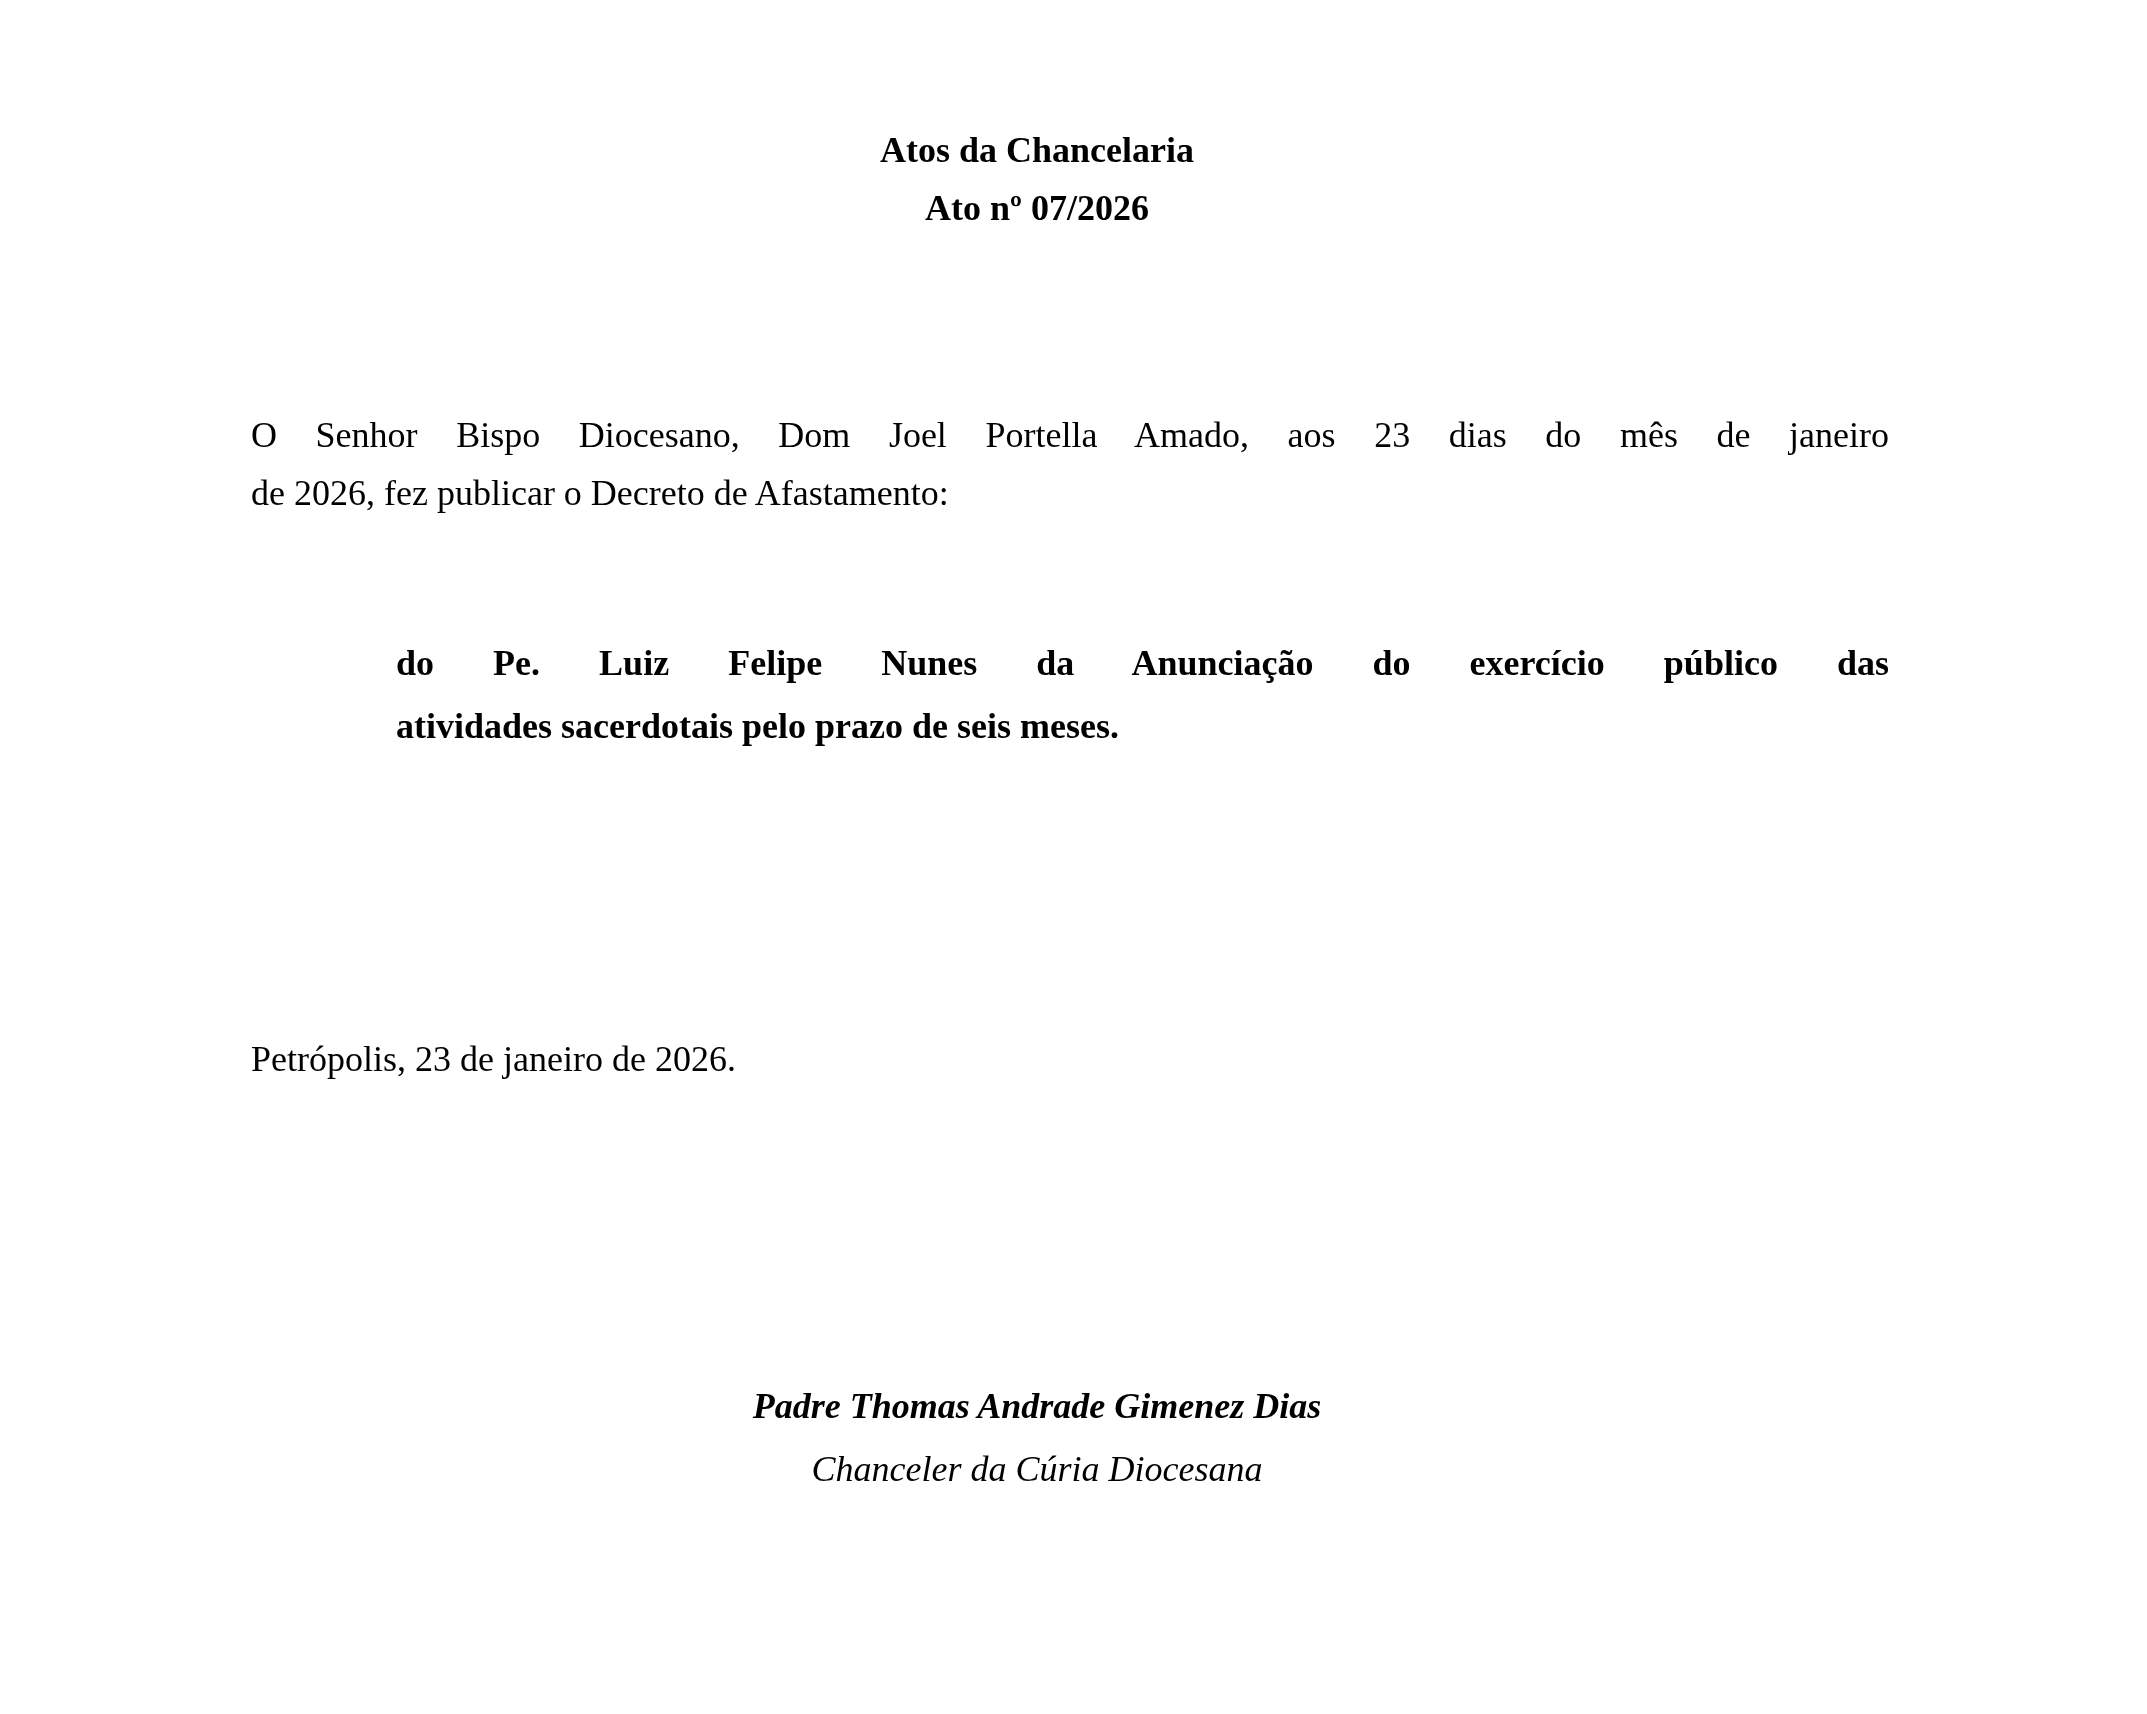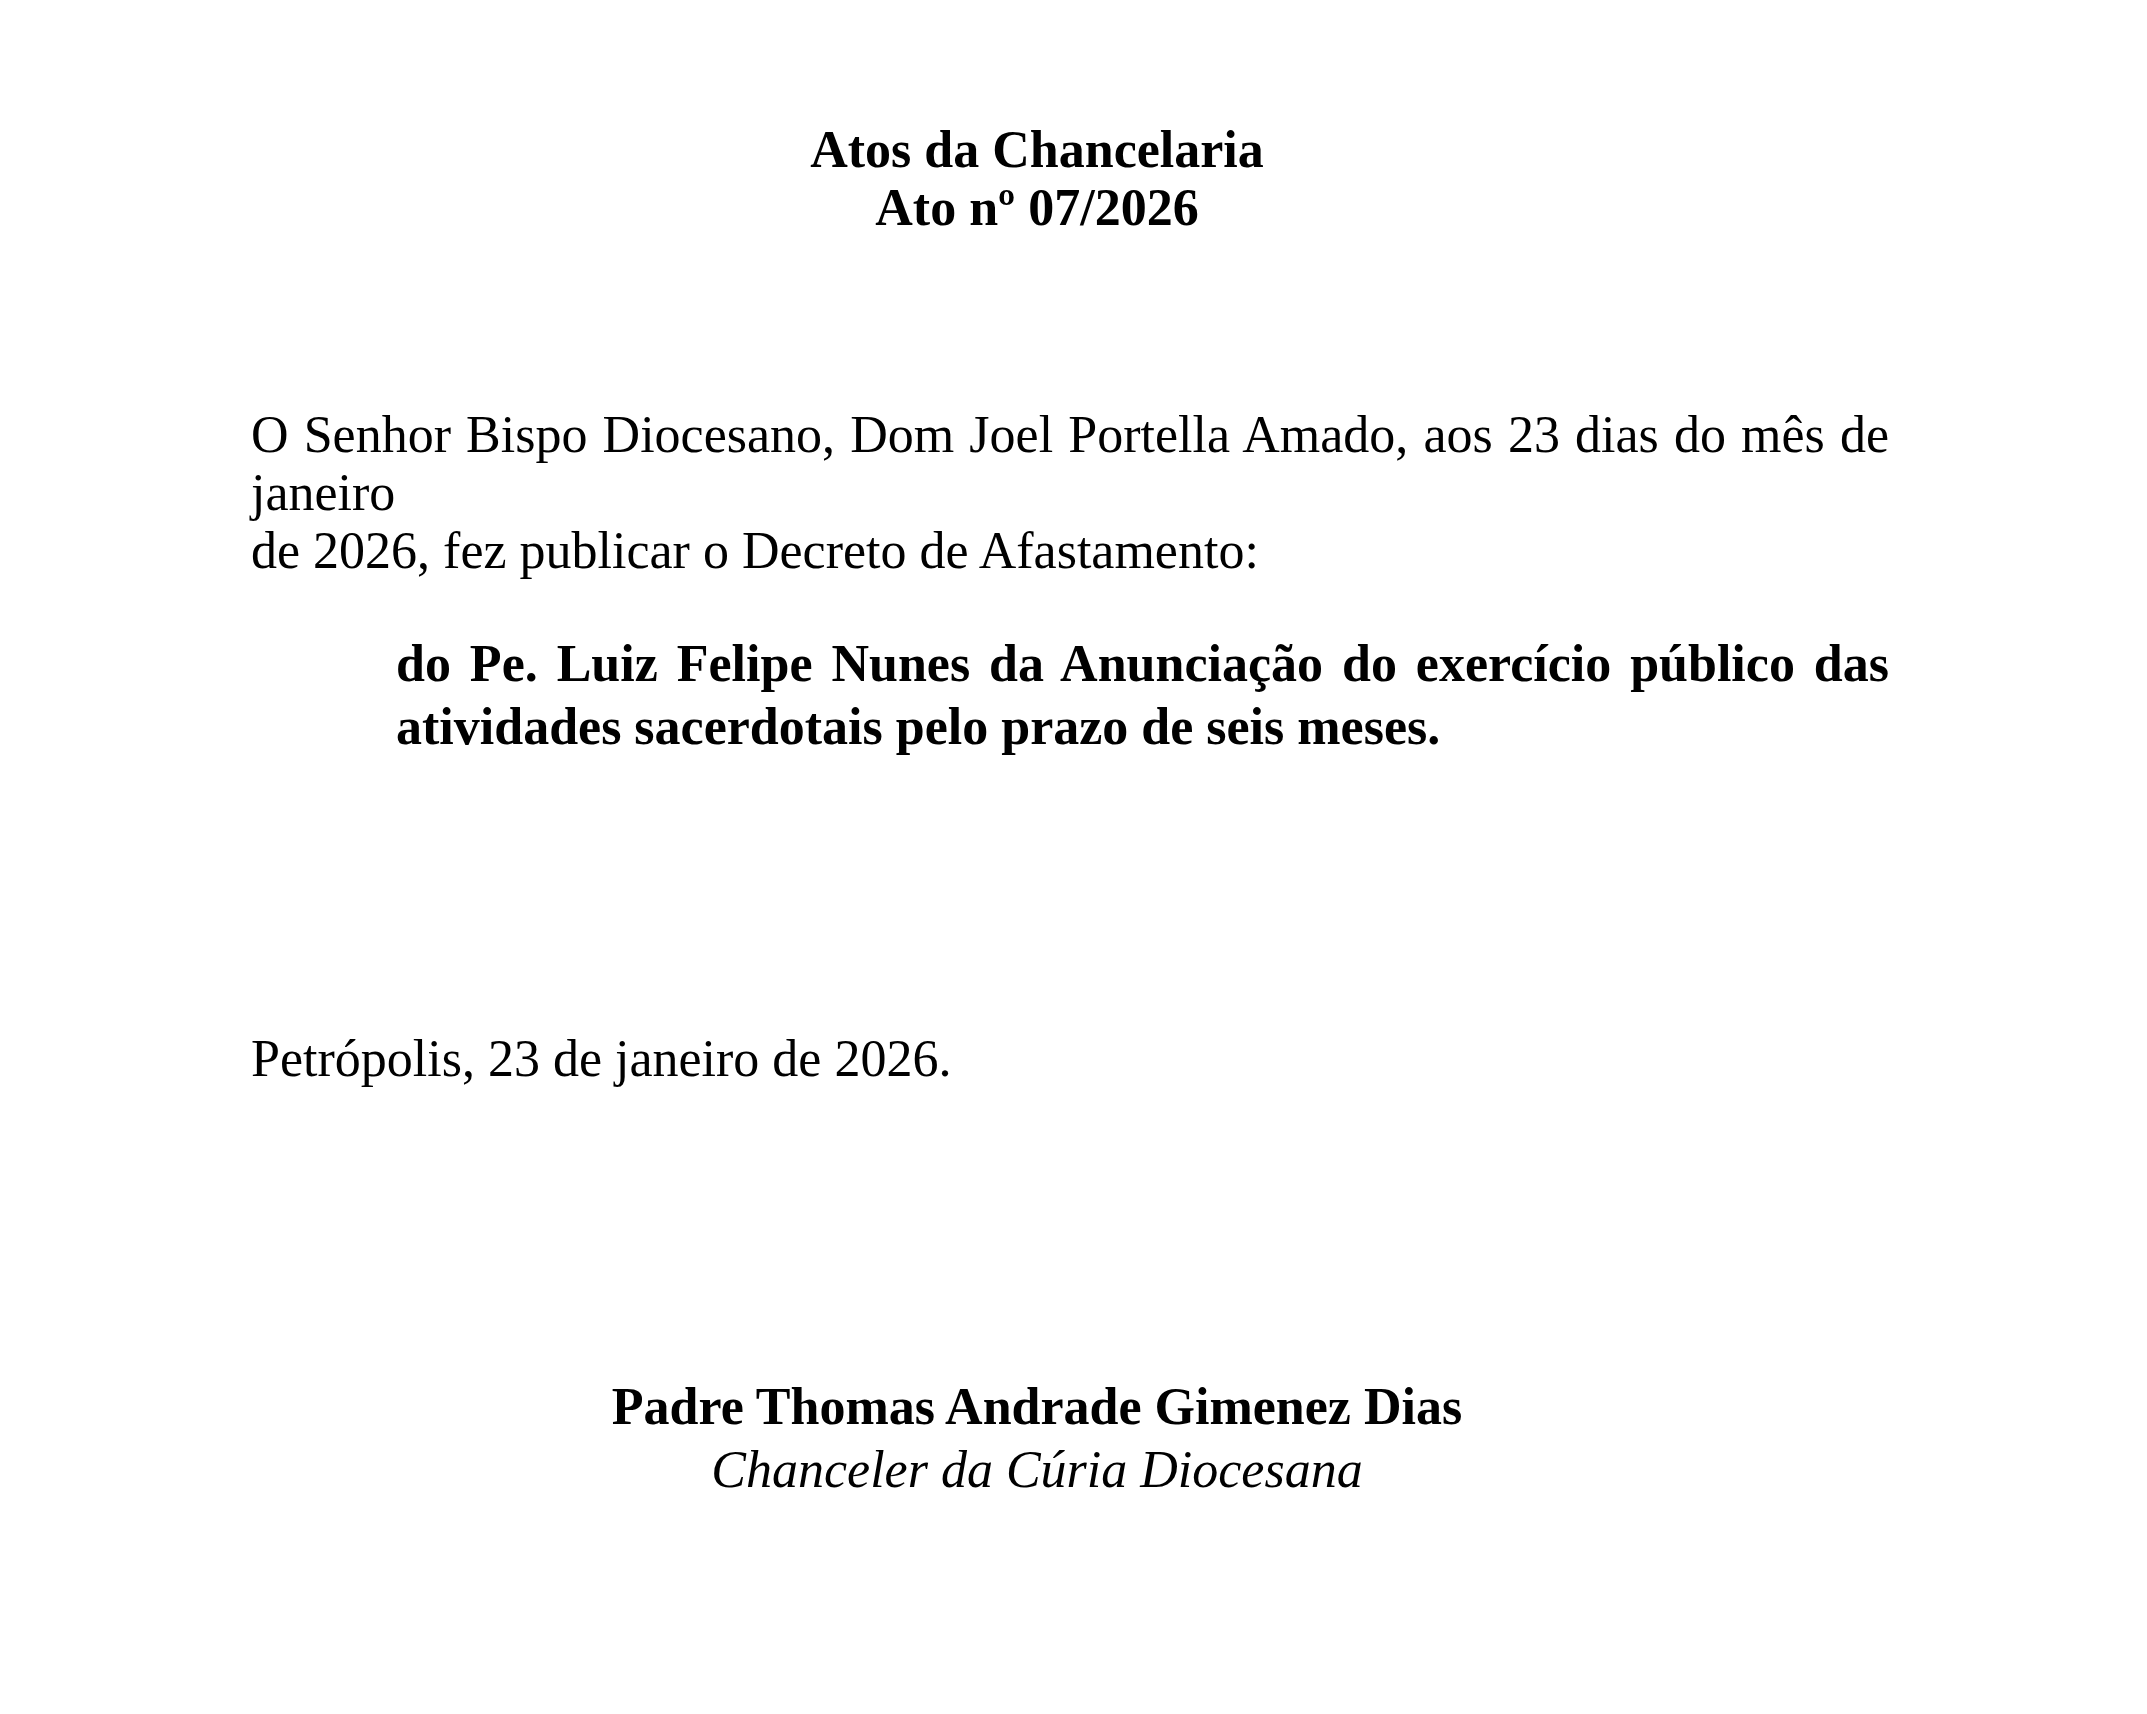--- a/index.html
+++ b/index.html
@@ -7,21 +7,21 @@
     padding: 0;
     background: #ffffff;
   }
   .page {
     position: relative;
     width: 2147px;
     height: 1715px;
     background: #ffffff;
     color: #000000;
     font-family: "Liberation Serif", "DejaVu Serif", serif;
-    font-size: 52px;
+    font-size: 36px;
     overflow: hidden;
   }
   .content {
     position: absolute;
     left: 251px;
     width: 1638px;
     top: 0;
   }
   .block {
     position: absolute;
@@ -50,20 +50,21 @@
     line-height: 58px;
   }
   .signature-block {
     top: 1375px;
     line-height: 63px;
     text-align: center;
     left: -33px;
   }
   .signature-name {
     font-weight: bold;
+    font-style: italic;
   }
   .signature-role {
     font-style: italic;
   }
   .jfull {
     text-align: justify;
     text-align-last: justify;
   }
   .line {
     white-space: normal;

